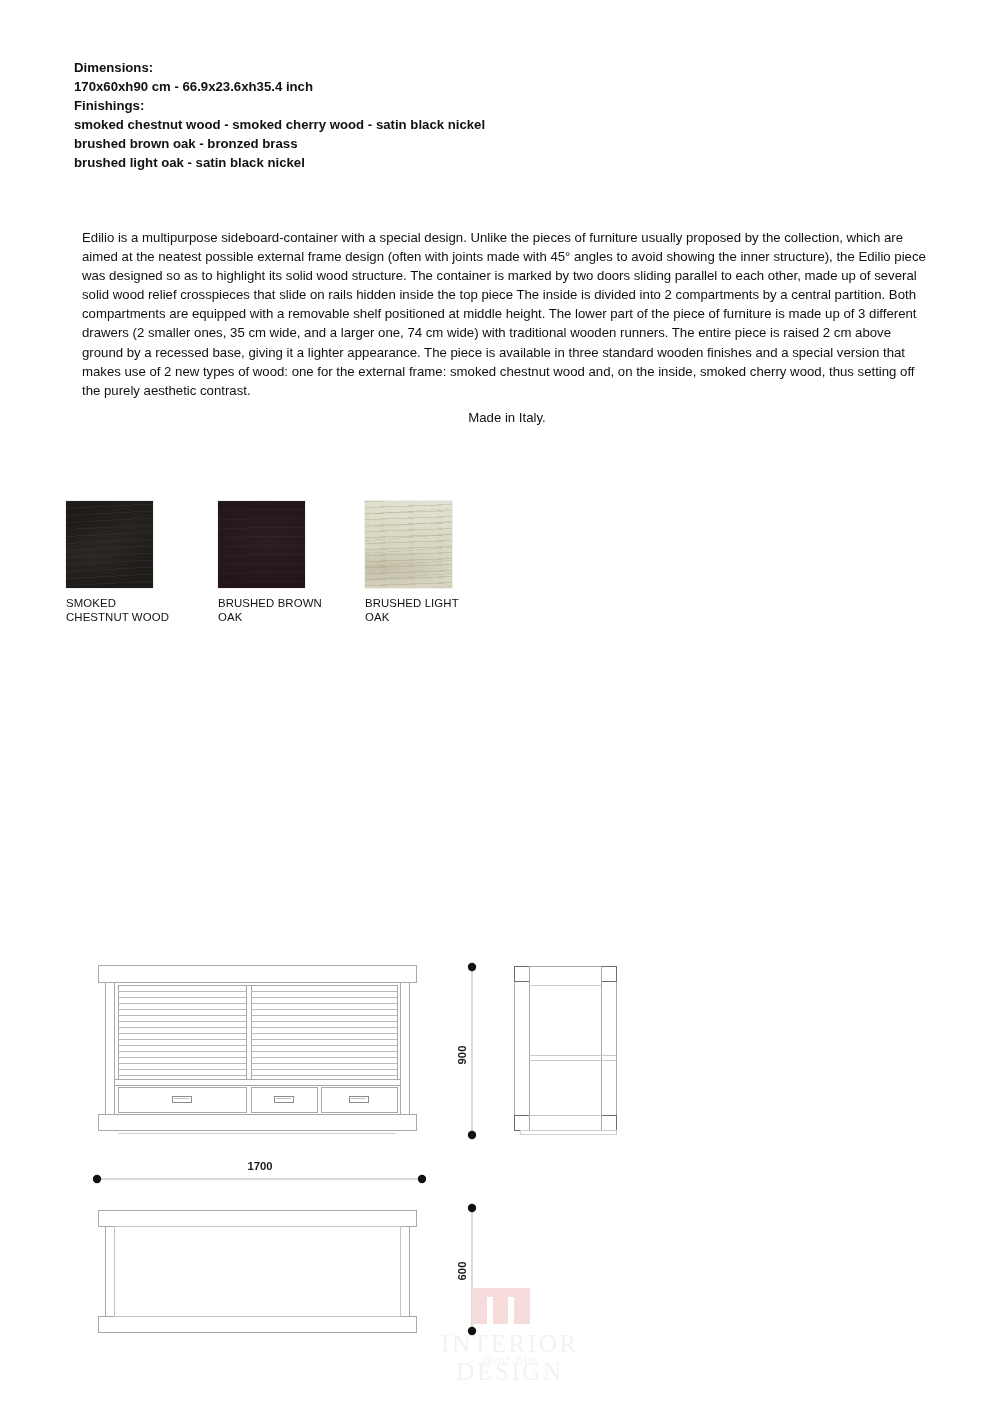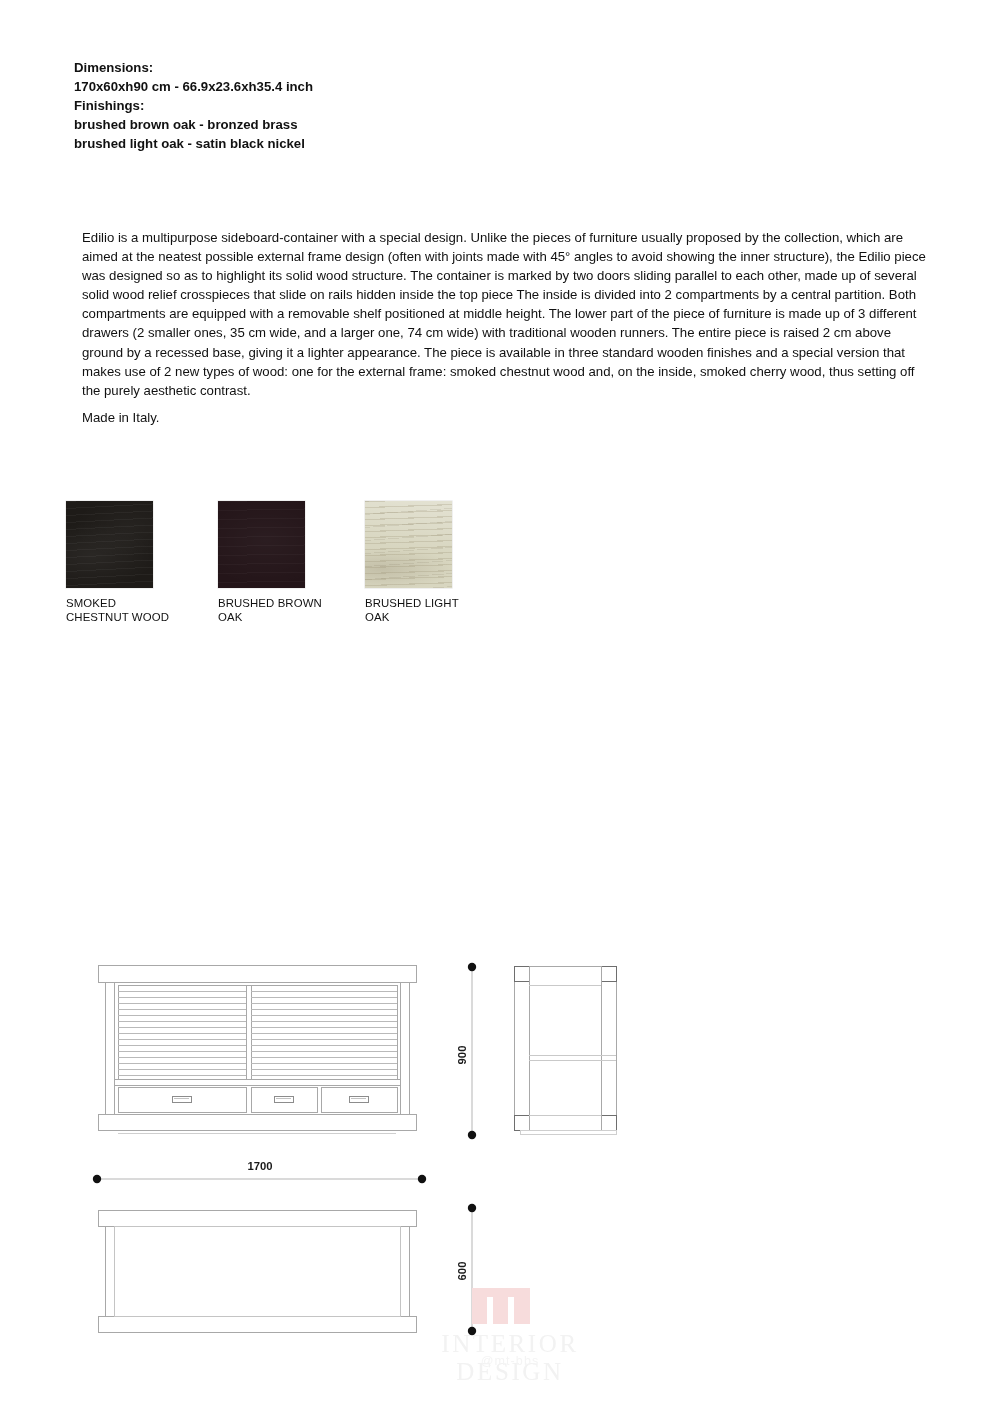--- a/index.html
+++ b/index.html
@@ -8,21 +8,21 @@
        -webkit-font-smoothing:antialiased;}
 
   
   .specs{position:absolute;left:74px;top:58px;width:880px;
          font-size:13.2px;line-height:19.1px;color:#111;font-weight:bold;}
   .specs div{white-space:pre;}
 
   .desc{position:absolute;left:74px;top:220px;width:866px;
         font-size:13.2px;line-height:19.1px;color:#111;text-align:left;}
   .desc p{margin:8px;}
-  .made{margin:0;}
+  .made{margin:0;text-align:center;}
 
   
   .swatches{position:absolute;left:66px;top:501px;width:620px;height:130px;}
   .sw{position:absolute;top:0;width:87px;}
   .sw-chip{width:87px;height:87px;position:relative;overflow:hidden;
            box-shadow:0 0 0 0.6px rgba(0,0,0,0.10);}
   .sw-label{margin-top:9px;font-size:11.4px;line-height:13.6px;
             letter-spacing:.1px;color:#111;}
   .sw-label span{display:block;white-space:pre;}
 
@@ -72,20 +72,21 @@
   .dimtxt{font-size:11.3px;fill:#1a1a1a;
           font-family:"Liberation Sans",sans-serif;}
 </style>
 </head>
 <body>
 
 <div class="specs">
   <div>Dimensions:</div>
   <div>170x60xh90 cm - 66.9x23.6xh35.4 inch</div>
   <div>Finishings:</div>
+  <div>smoked chestnut wood - smoked cherry wood - satin black nickel</div>
   <div>brushed brown oak - bronzed brass</div>
   <div>brushed light oak - satin black nickel</div>
 </div>
 
 <div class="desc">
   <p>Edilio is a multipurpose sideboard-container with a special design. Unlike the pieces of furniture usually proposed by the collection, which are aimed at the neatest possible external frame design (often with joints made with 45° angles to avoid showing the inner structure), the Edilio piece was designed so as to highlight its solid wood structure. The container is marked by two doors sliding parallel to each other, made up of several solid wood relief crosspieces that slide on rails hidden inside the top piece The inside is divided into 2 compartments by a central partition. Both compartments are equipped with a removable shelf positioned at middle height. The lower part of the piece of furniture is made up of 3 different drawers (2 smaller ones, 35 cm wide, and a larger one, 74 cm wide) with traditional wooden runners. The entire piece is raised 2 cm above ground by a recessed base, giving it a lighter appearance. The piece is available in three standard wooden finishes and a special version that makes use of 2 new types of wood: one for the external frame: smoked chestnut wood and, on the inside, smoked cherry wood, thus setting off the purely aesthetic contrast.</p>
   <p class="made">Made in Italy.</p>
 </div>
 
 <div class="swatches">

